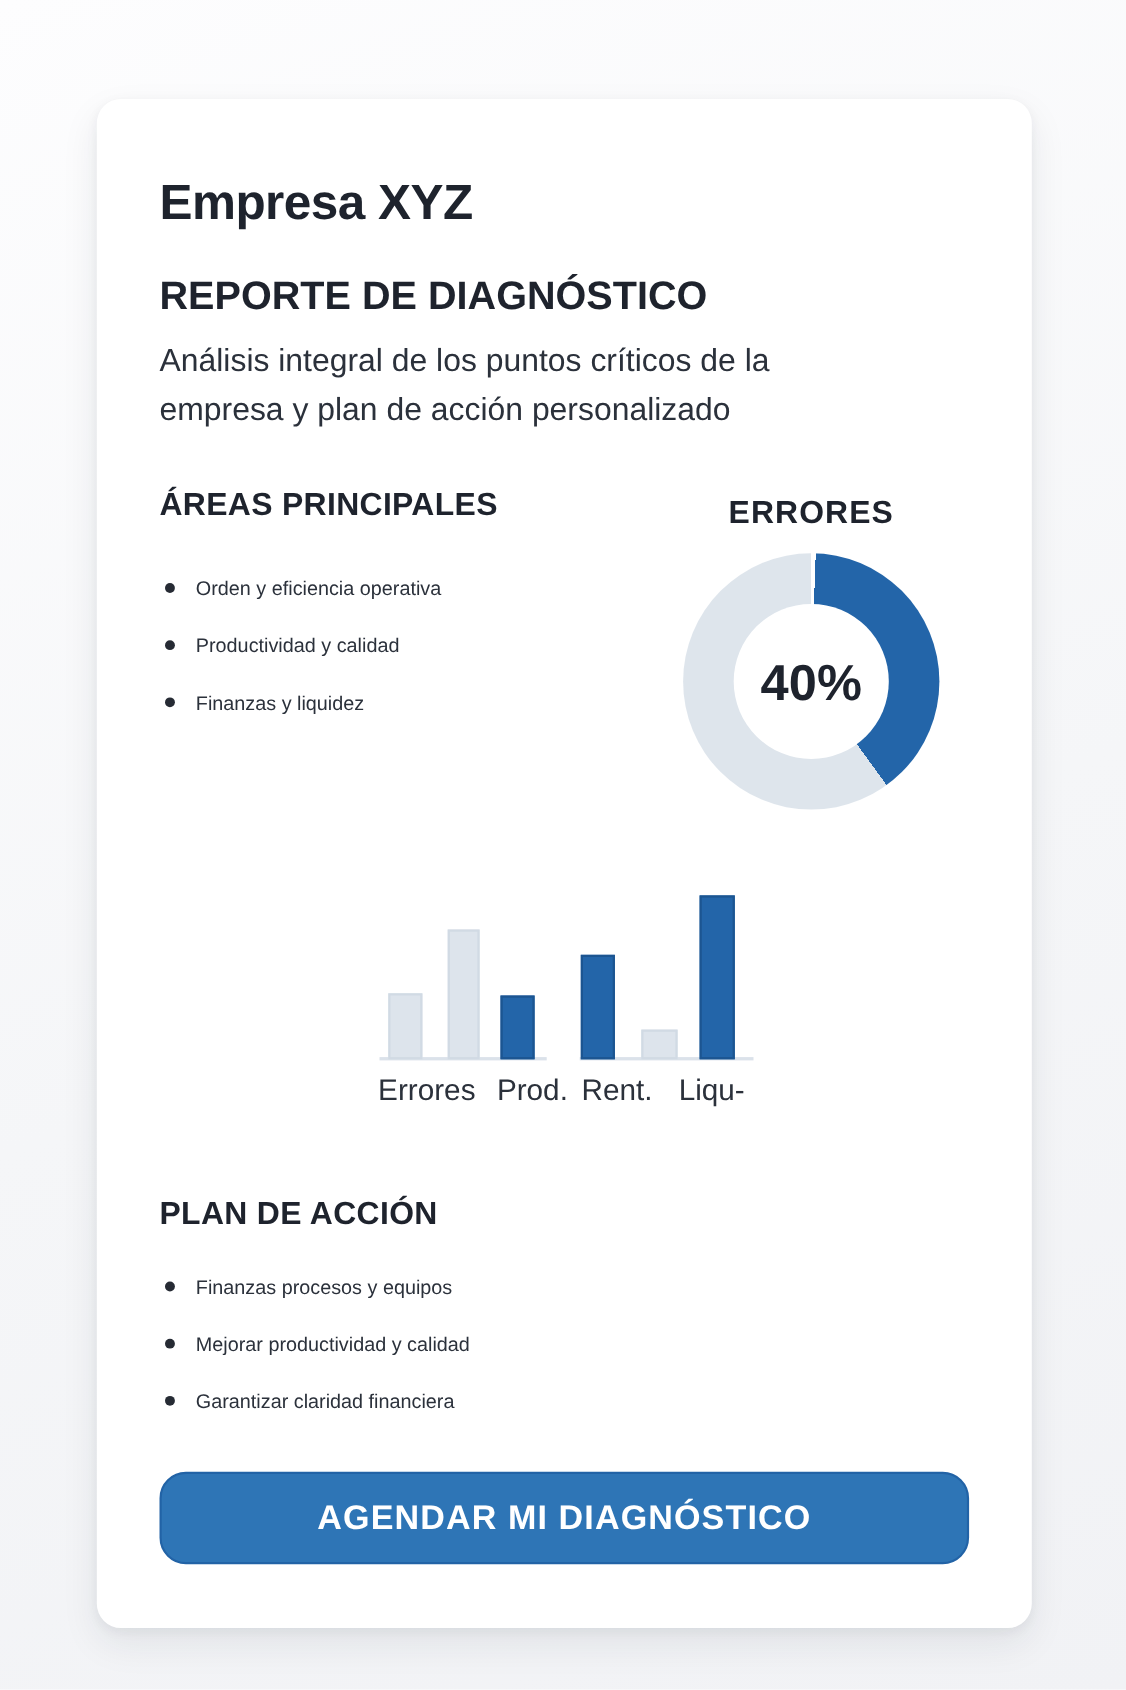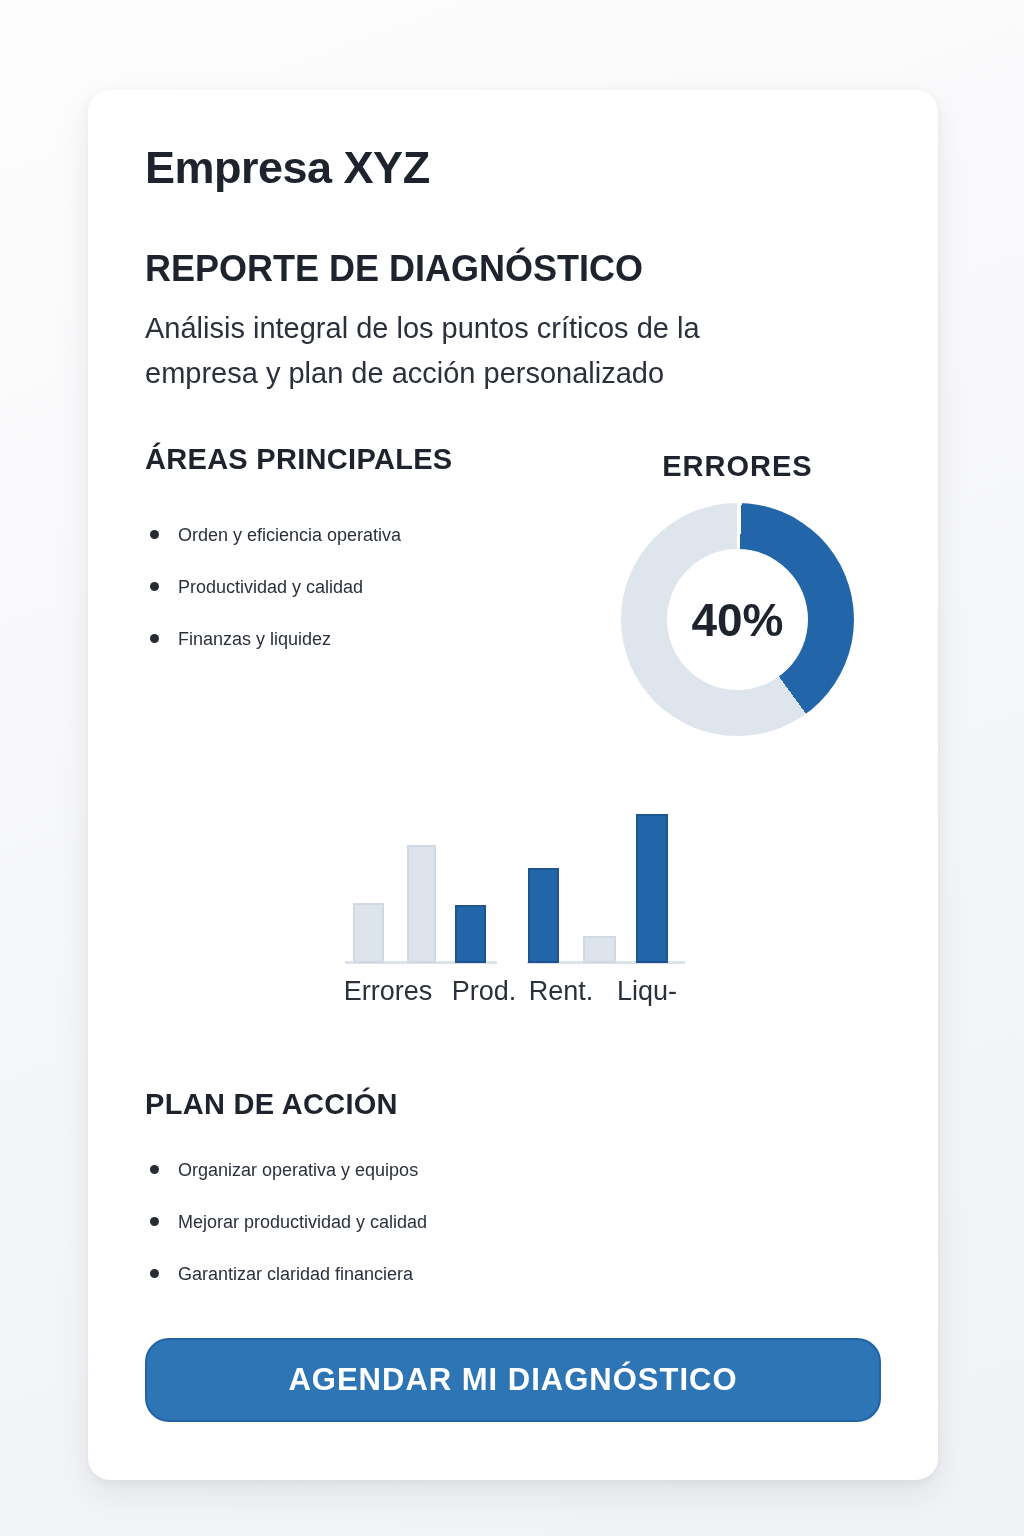--- a/index.html
+++ b/index.html
@@ -19,21 +19,21 @@
     position: absolute;
     left: 88px; top: 90px;
     width: 850px; height: 1390px;
     background: #ffffff;
     border-radius: 22px;
     box-shadow: 0 14px 34px rgba(25, 35, 55, 0.08), 0 3px 10px rgba(25, 35, 55, 0.05);
   }
   .abs { position: absolute; }
 
   .company-title {
-    left: 57px; top: 52px;
+    left: 57px; top: 68px;
     font-size: 45px; font-weight: bold;
     color: var(--text-dark, #1e232d);
     letter-spacing: -0.5px;
     text-align: center;
   }
   .report-title {
     left: 57px; top: 158px;
     font-size: 36px; font-weight: bold;
     color: var(--text-dark, #1e232d);
   }
@@ -175,21 +175,21 @@
     <div class="bar light" style="left: 265px; width: 31px; top: 813px; height: 60px;"></div>
         <div class="bar light" style="left: 319px; width: 29px; top: 755px; height: 118px;"></div>
         <div class="bar blue" style="left: 367px; width: 31px; top: 815px; height: 58px;"></div>
         <div class="bar blue" style="left: 440px; width: 31px; top: 778px; height: 95px;"></div>
         <div class="bar light" style="left: 495px; width: 33px; top: 846px; height: 27px;"></div>
         <div class="bar blue" style="left: 548px; width: 32px; top: 724px; height: 149px;"></div>
       </div>
 
     <div class="abs section-heading plan-heading">PLAN DE ACCIÓN</div>
     <ul class="abs bullet-list plan-list">
-      <li>Organizar operativa y equipos</li>
+      <li>Finanzas procesos y equipos</li>
       <li>Mejorar productividad y calidad</li>
       <li>Garantizar claridad financiera</li>
     </ul>
 
     <button class="abs cta-button">AGENDAR MI DIAGNÓSTICO</button>
 
   </div>
 </div>
 
 </body></html>

